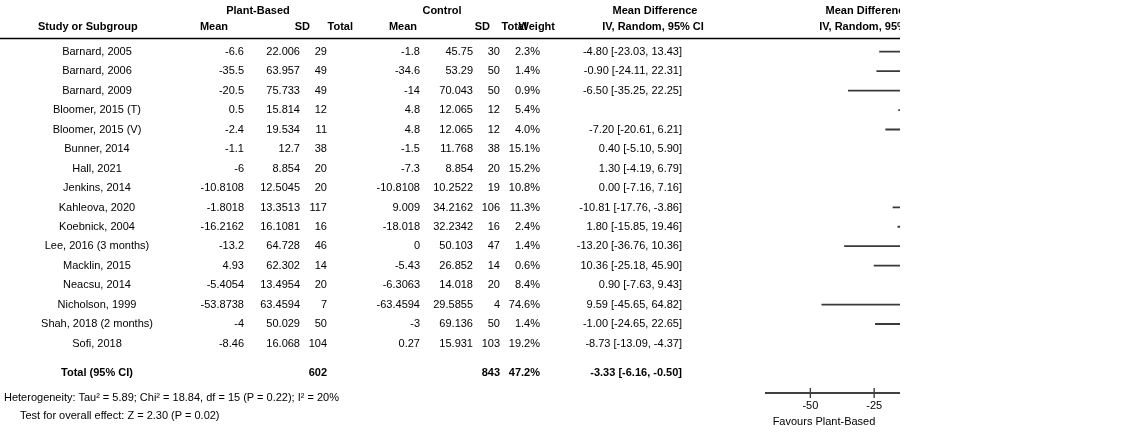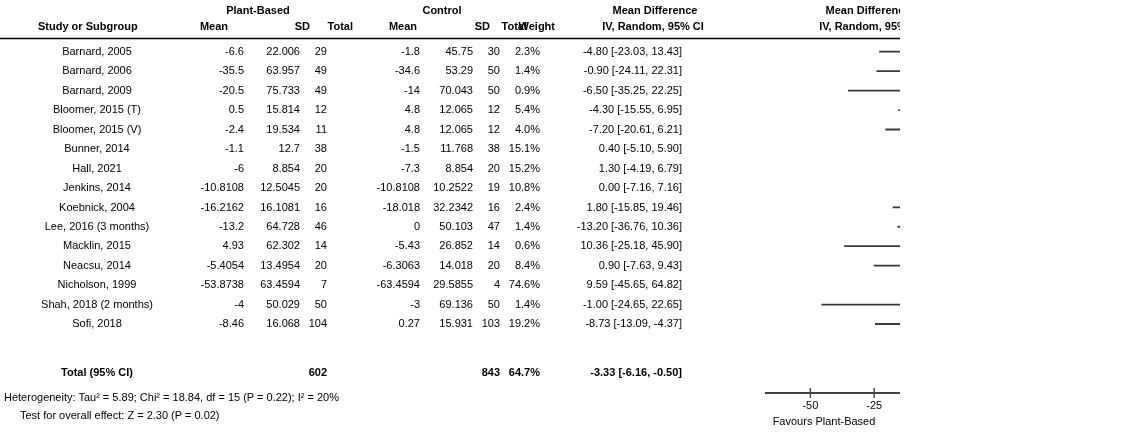--- a/index.html
+++ b/index.html
@@ -92,21 +92,20 @@
 
     <div class="trow">
       <div class="c study">Bloomer, 2015 (T)</div>
       <div class="c num">0.5</div>
       <div class="c num">15.814</div>
       <div class="c num">12</div>
       <div class="c num">4.8</div>
       <div class="c num">12.065</div>
       <div class="c num">12</div>
       <div class="c num">5.4%</div>
-      <div class="c num">-4.30 [-15.55, 6.95]</div>
     </div>
 
     <div class="trow">
       <div class="c study">Bloomer, 2015 (V)</div>
       <div class="c num">-2.4</div>
       <div class="c num">19.534</div>
       <div class="c num">11</div>
       <div class="c num">4.8</div>
       <div class="c num">12.065</div>
       <div class="c num">12</div>
@@ -143,20 +142,31 @@
       <div class="c num">-10.8108</div>
       <div class="c num">12.5045</div>
       <div class="c num">20</div>
       <div class="c num">-10.8108</div>
       <div class="c num">10.2522</div>
       <div class="c num">19</div>
       <div class="c num">10.8%</div>
       <div class="c num">0.00 [-7.16, 7.16]</div>
     </div>
 
+    <div class="trow">
+      <div class="c study">Kahleova, 2020</div>
+      <div class="c num">-1.8018</div>
+      <div class="c num">13.3513</div>
+      <div class="c num">117</div>
+      <div class="c num">9.009</div>
+      <div class="c num">34.2162</div>
+      <div class="c num">106</div>
+      <div class="c num">11.3%</div>
+      <div class="c num">-10.81 [-17.76, -3.86]</div>
+    </div>
 
     <div class="trow">
       <div class="c study">Koebnick, 2004</div>
       <div class="c num">-16.2162</div>
       <div class="c num">16.1081</div>
       <div class="c num">16</div>
       <div class="c num">-18.018</div>
       <div class="c num">32.2342</div>
       <div class="c num">16</div>
       <div class="c num">2.4%</div>
@@ -237,21 +247,21 @@
   </div>
 
   <div id="total-row">
     <div class="c study">Total (95% CI)</div>
     <div class="c num"></div>
     <div class="c num"></div>
     <div class="c num">602</div>
     <div class="c num"></div>
     <div class="c num"></div>
     <div class="c num">843</div>
-    <div class="c num">64.7%</div>
+    <div class="c num">47.2%</div>
     <div class="c num">-3.33 [-6.16, -0.50]</div>
   </div>
 
   <div class="footnote" id="heterogeneity-line">Heterogeneity: Tau² = 5.89; Chi² = 18.84, df = 15 (P = 0.22); I² = 20%</div>
   <div class="footnote" id="overall-effect-line">Test for overall effect: Z = 2.30 (P = 0.02)</div>
 
   <svg id="plot-svg" width="1122" height="442">
       <line x1="0" y1="38.5" x2="1122" y2="38.5" stroke="#000000" stroke-width="1.4"></line>
       <line x1="938" y1="39.5" x2="938" y2="393" stroke="#8c8c8c" stroke-width="1.6"></line>
       <line x1="879.20441" y1="51.7" x2="972.28679" y2="51.7" stroke="#3a3a3a" stroke-width="1.8"></line>

